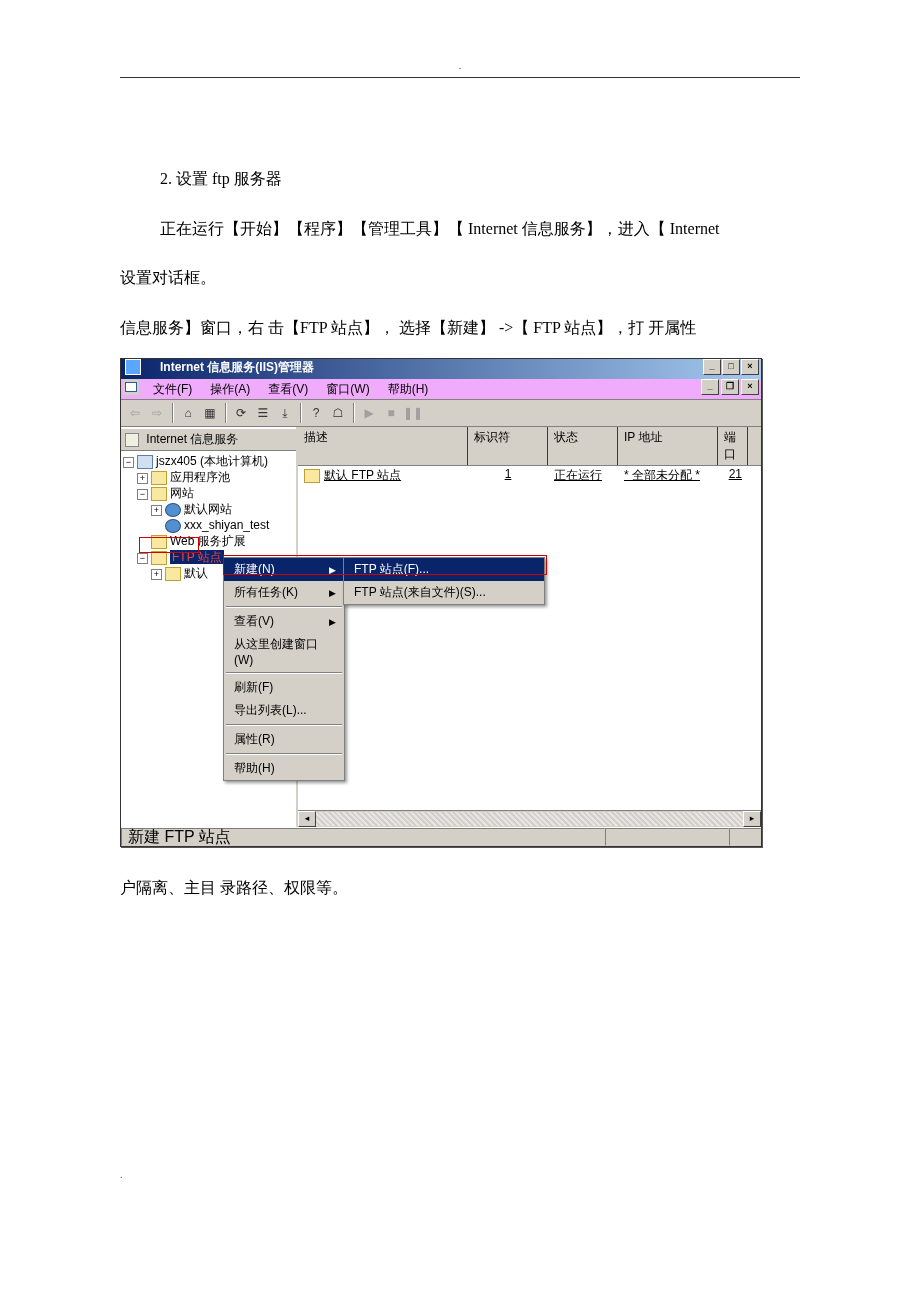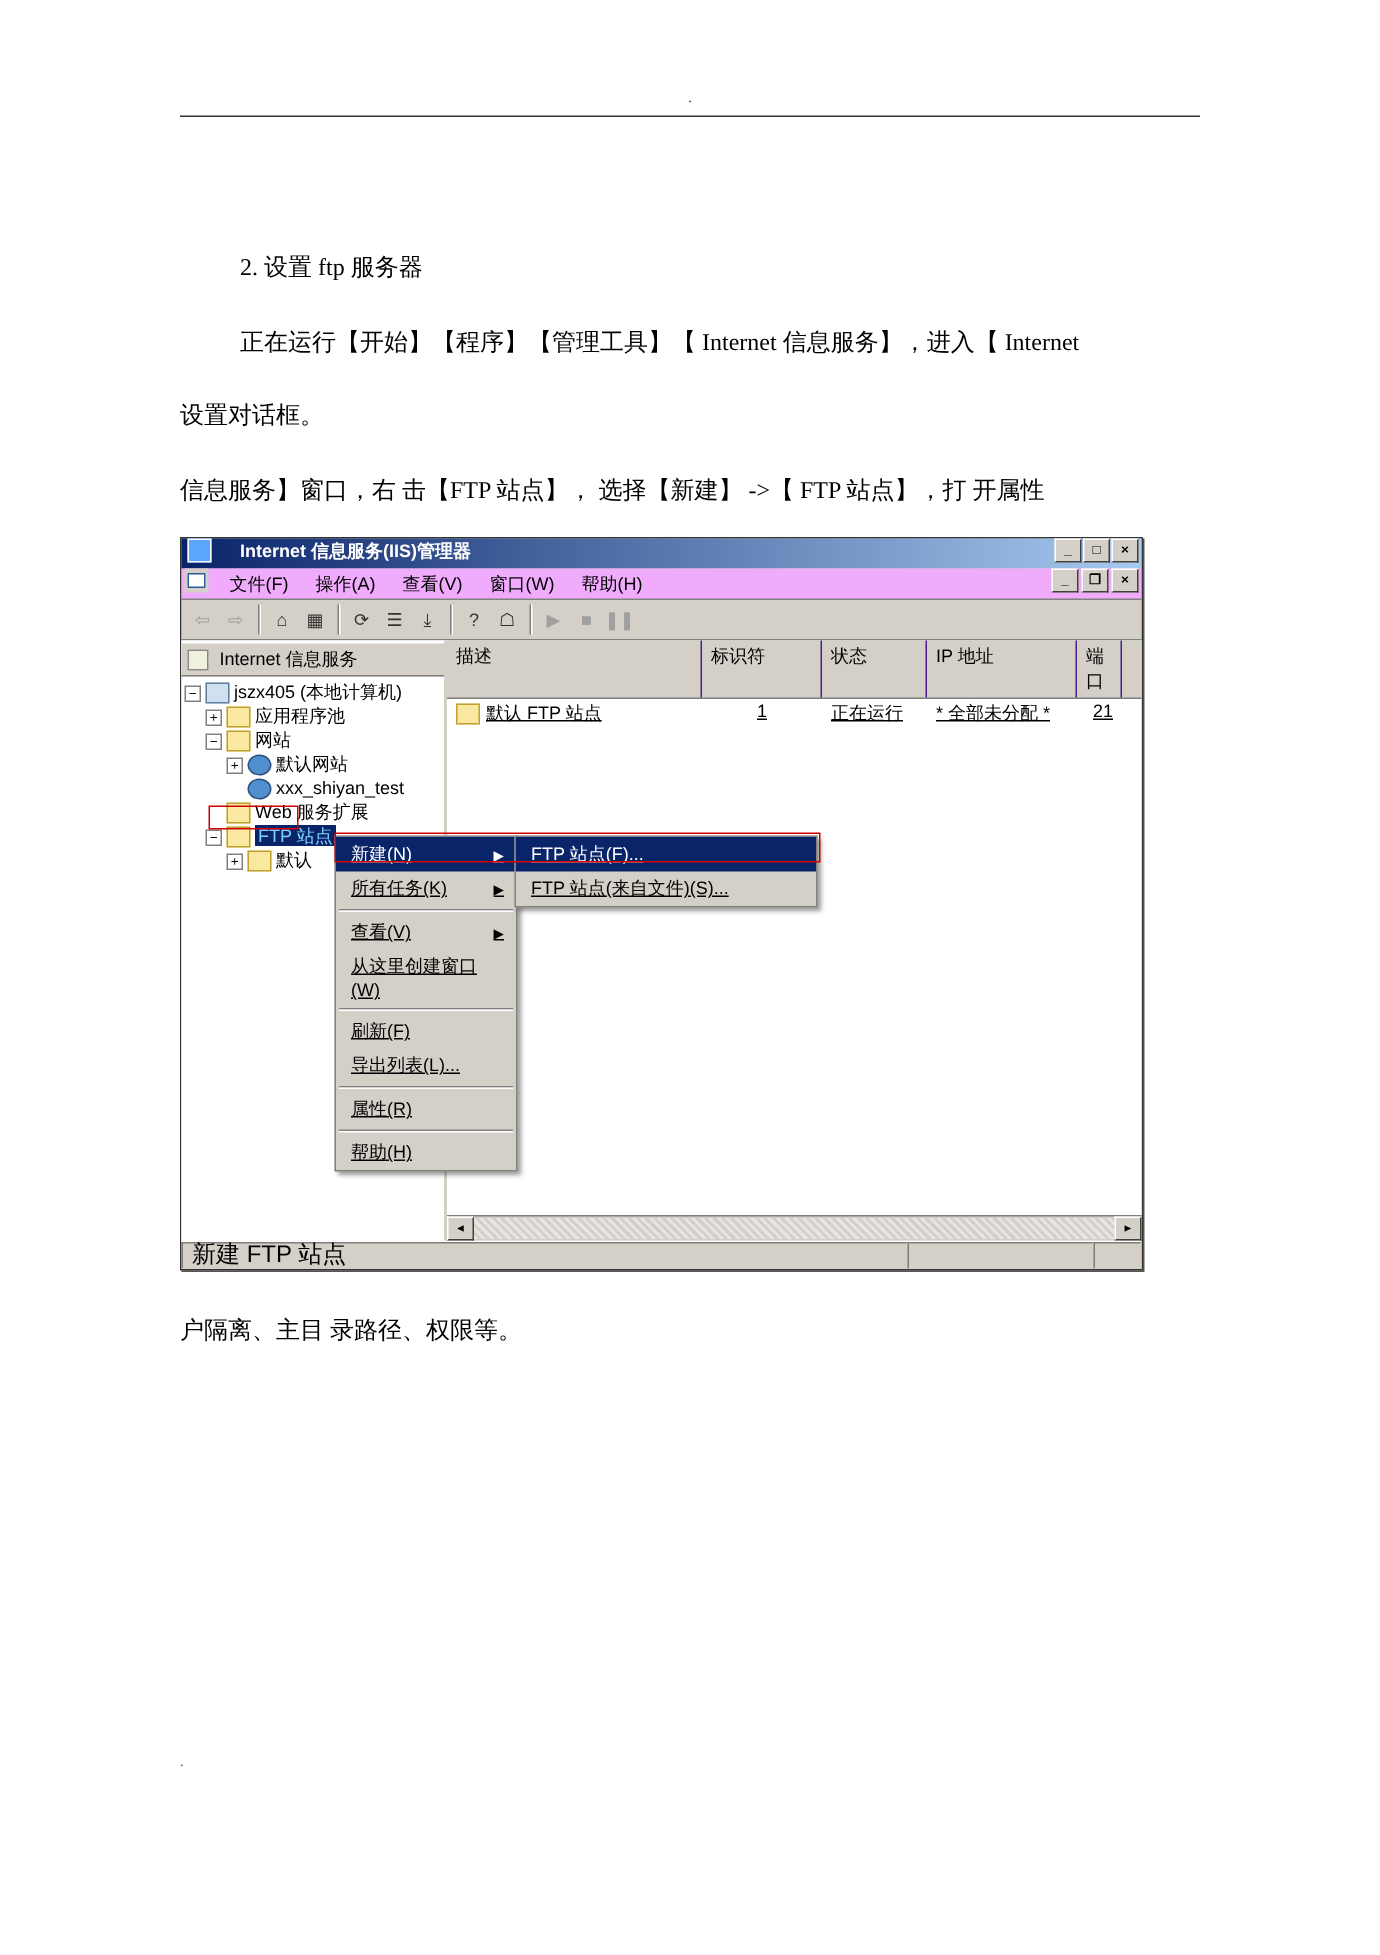--- a/index.html
+++ b/index.html
@@ -185,21 +185,21 @@
     margin-right: 3px;
     background: #f8e8a0;
     border: 1px solid #c0a030;
   }
   .node .nicon.comp { background: #cfe0f0; border-color: #6080a0; }
   .node .nicon.globe { background: #5090d0; border-color: #305080; border-radius: 50%; }
   .ind1 { padding-left: 14px; }
   .ind2 { padding-left: 28px; }
   .node.ftp-sel span.lbl {
     background: #0a246a;
-    color: #7dd3fc;
+    color: #ef4444;
     padding: 0 2px;
   }
   .red-box1 {
     position: absolute;
     border: 1px solid #d00000;
     left: 18px; top: 110px;
     width: 58px; height: 14px;
     pointer-events: none;
   }
 
@@ -267,21 +267,20 @@
     width: 322px; height: 18px;
     pointer-events: none;
     z-index: 9;
   }
   .ctxmenu .mi, .submenu .mi {
     padding: 3px 8px 3px 10px;
     display: flex;
     justify-content: space-between;
     align-items: center;
     cursor: pointer;
-    text-decoration: underline;
   }
   .ctxmenu .mi.hover {
     background: #0a246a;
     color: #fff;
   }
   .ctxmenu .sep, .submenu .sep {
     height: 0;
     border-top: 1px solid #808080;
     border-bottom: 1px solid #fff;
     margin: 2px 2px;

